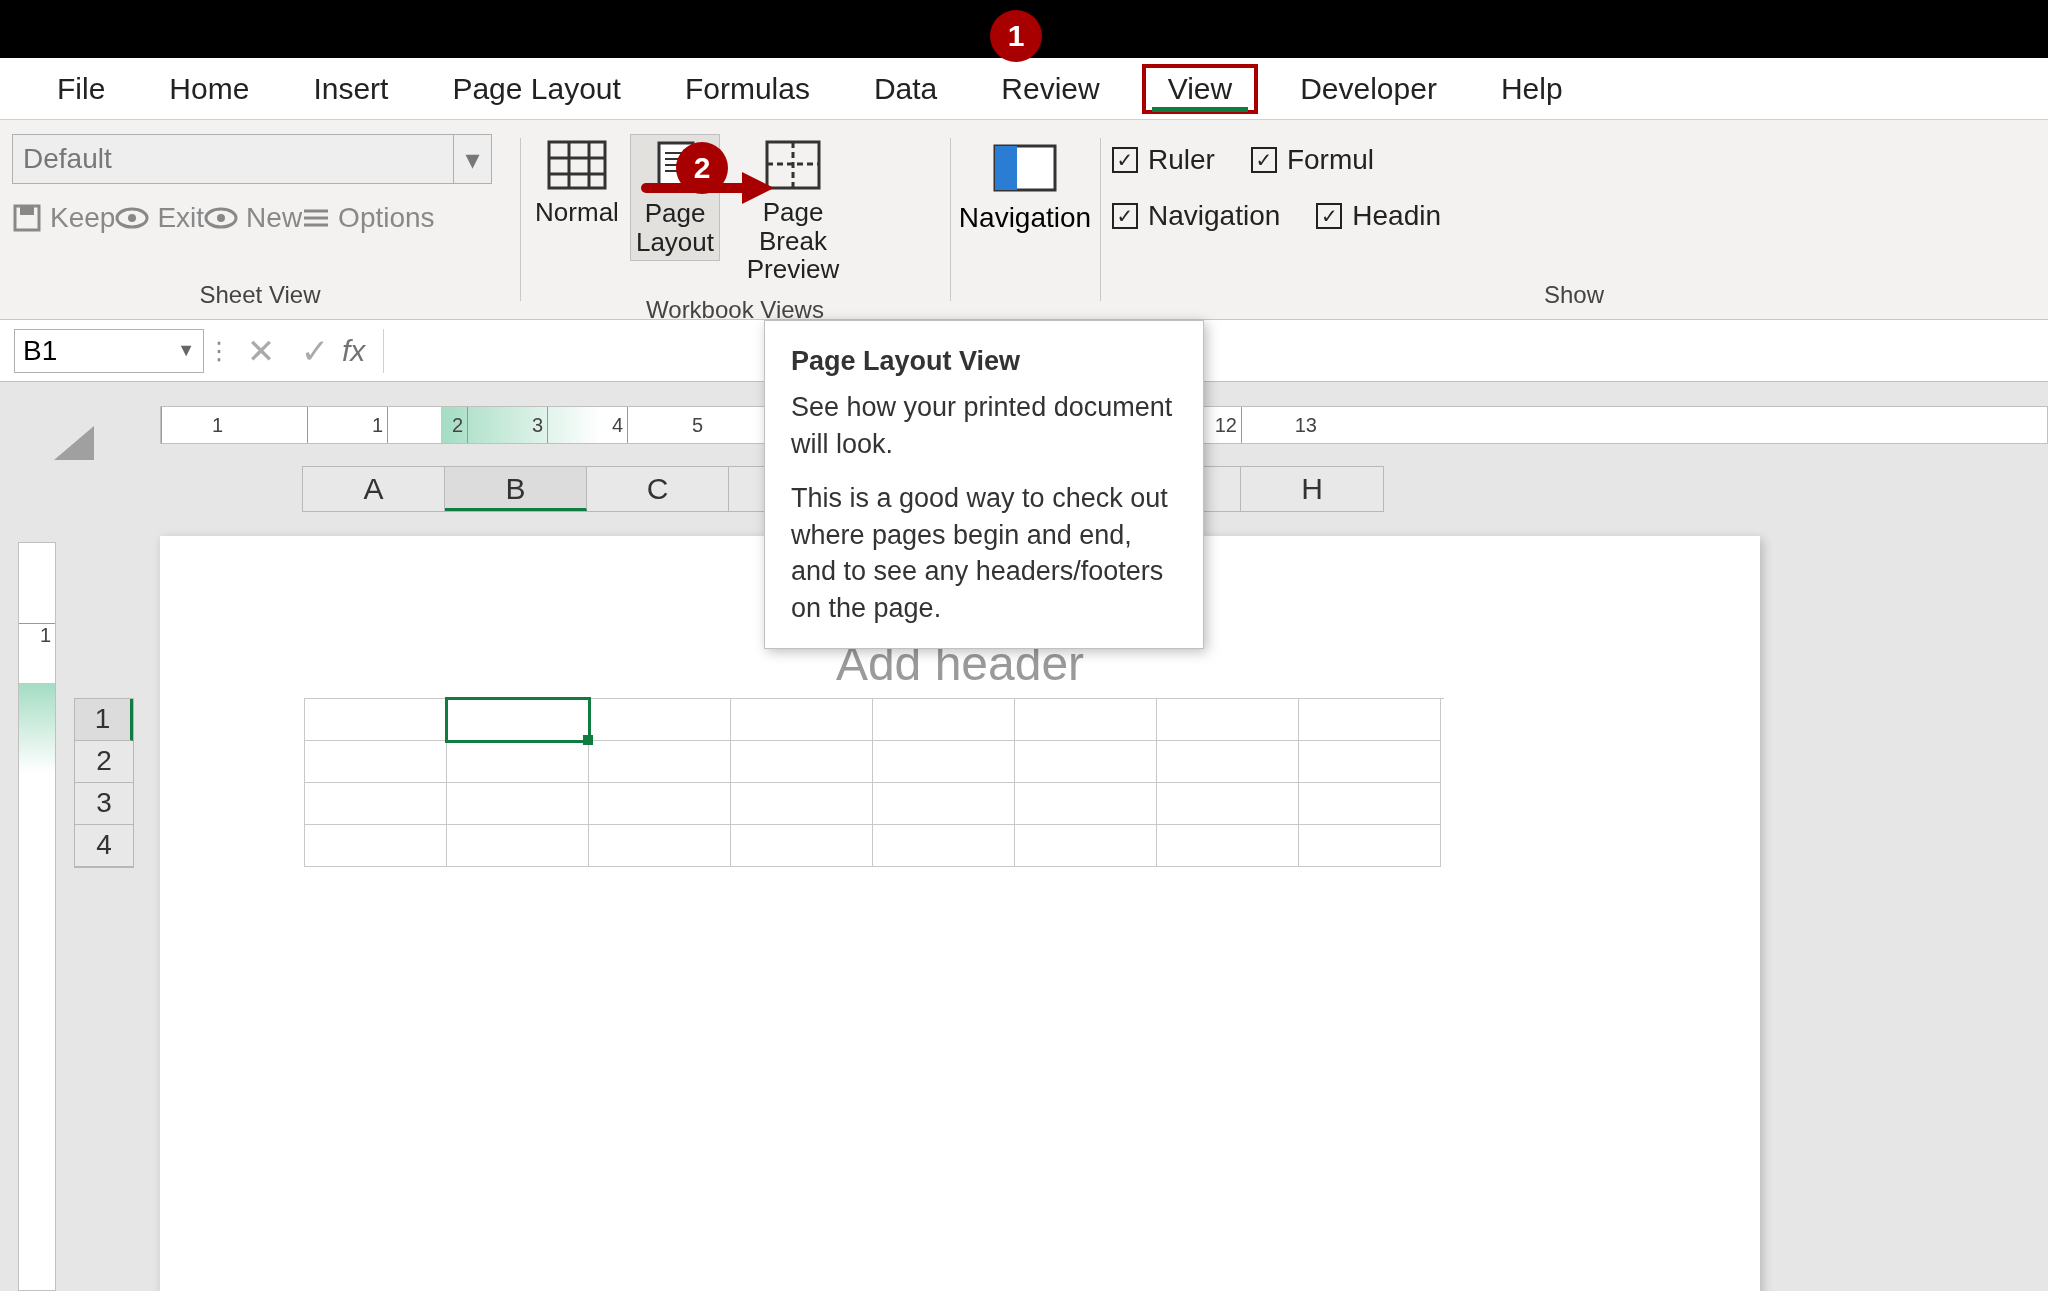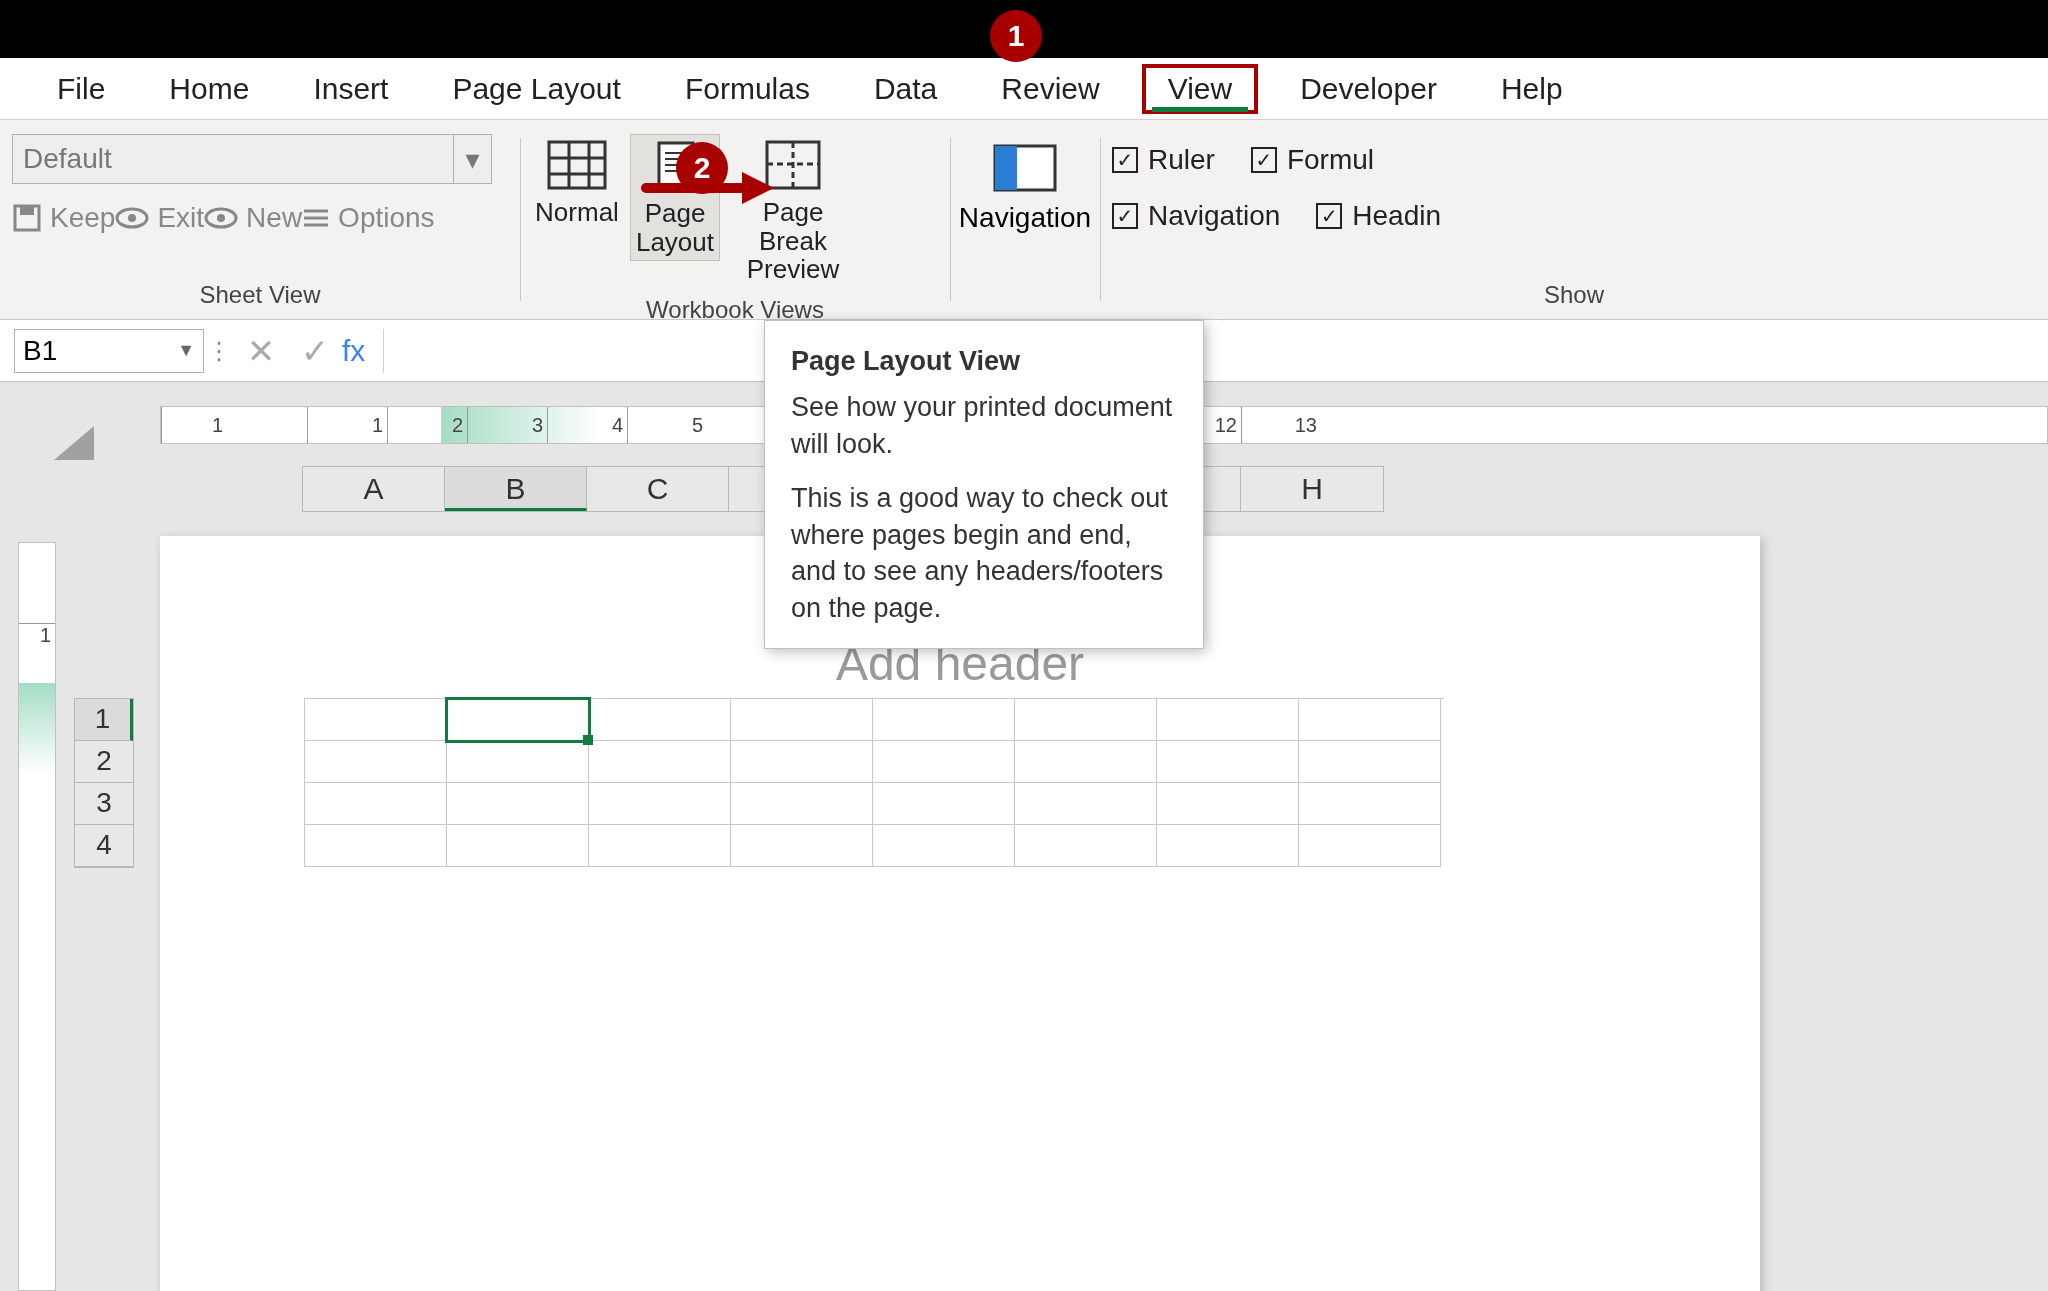--- a/index.html
+++ b/index.html
@@ -37,21 +37,21 @@
   .check-row { display:flex; gap:36px; }
   .check { display:flex; align-items:center; gap:10px; }
   .check .box { width:26px; height:26px; border:2px solid #222; display:flex; align-items:center; justify-content:center; font-size:20px; }
 
   
   .fbar { height: 62px; background:#fff; border-bottom:1px solid #c0c0c0; display:flex; align-items:center; }
   .namebox { width:190px; height:44px; border:1px solid #b0b0b0; margin-left:14px; display:flex; align-items:center; justify-content:space-between; padding:0 8px; font-size:28px; }
   .namebox .dd2 { font-size:18px; color:#666; }
   .dots { width:30px; text-align:center; color:#888; font-size:24px; }
   .fb-btn { width:54px; text-align:center; font-size:34px; color:#aaa; }
-  .fx { font-size:30px; color:#3b82f6; padding-right:18px; }
+  .fx { font-style:italic; font-size:30px; color:#737373; padding-right:18px; }
   .finput { flex:1; height:44px; border-left:1px solid #d0d0d0; }
 
   
   .wsarea { position:absolute; top:382px; left:0; right:0; bottom:0; background:#e6e6e6; }
   .hruler { position:absolute; top:24px; left:160px; right:0; height:38px; background:#fff; border:1px solid #c0c0c0; }
   .hruler .tick { position:absolute; top:0; bottom:0; display:flex; align-items:center; justify-content:flex-end; font-size:20px; color:#444; padding-right:4px; border-left:1px solid #999; }
   .hruler .shade { position:absolute; top:0; bottom:0; background:linear-gradient(to right, rgba(74,186,136,.5), rgba(74,186,136,0)); }
 
   .vruler { position:absolute; top:160px; left:18px; width:38px; bottom:0; background:#fff; border:1px solid #c0c0c0; }
   .vruler .shadev { position:absolute; left:0; right:0; background:linear-gradient(to bottom, rgba(74,186,136,.5), rgba(74,186,136,0)); }

